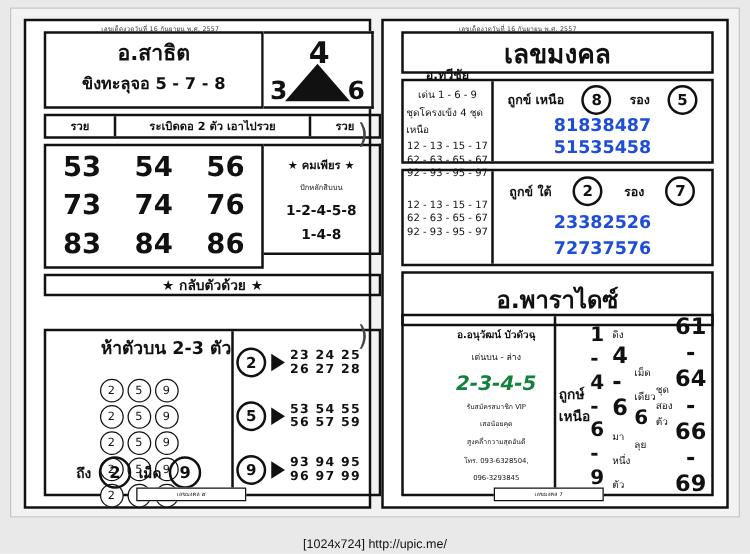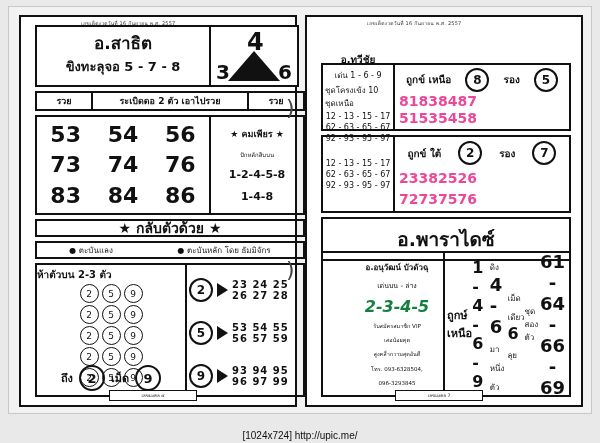--- a/index.html
+++ b/index.html
@@ -110,37 +110,37 @@
     width:176px;height:100px;
     border:2px solid #111;box-sizing:border-box;
     display:flex;flex-direction:column;justify-content:space-around;
     padding:2px 0;
   }
   .l-nums-row{
     display:flex;justify-content:space-around;align-items:center;
     font-size:22px;font-weight:bold;color:#111;
   }
   .l-side{
-    width:94px;height:100px;
+    width:94px;height:89px;
     border:2px solid #111;border-left:none;
     box-sizing:border-box;
     display:flex;flex-direction:column;align-items:center;
     justify-content:space-evenly;padding:2px 0;
   }
   .l-side-t1{font-size:9px;font-weight:bold;color:#111;}
   .l-side-t2{font-size:6px;color:#111;}
   .l-side-t3{font-size:11px;font-weight:bold;color:#111;}
   .l-side-t4{font-size:11px;font-weight:bold;color:#111;}
 
   .l-note{
     position:absolute;top:202px;left:14px;
     width:270px;height:18px;
     border:2px solid #111;box-sizing:border-box;
     display:flex;align-items:center;justify-content:center;
-    font-size:14px;font-weight:bold;color:#111;
+    font-size:11px;font-weight:bold;color:#111;
   }
   .l-note2{
     position:absolute;top:224px;left:14px;
     width:270px;height:18px;
     border:2px solid #111;box-sizing:border-box;
     display:flex;align-items:center;justify-content:space-around;
     font-size:8px;color:#111;
   }
 
   .l-lower{
@@ -150,22 +150,22 @@
     display:flex;
   }
   .l-lower-left{
     width:150px;height:100%;
     border-right:2px solid #111;
     box-sizing:border-box;
     position:relative;
     padding-top:2px;
   }
   .l-lower-title{
-    text-align:left;font-size:10px;font-weight:bold;color:#111;
-    margin-bottom:2px;
+    text-align:right;font-size:14px;font-weight:bold;color:#111;
+    margin-bottom:14px;
   }
   .circle-grid{
     display:flex;flex-direction:column;gap:2px;align-items:center;
   }
   .circle-row{display:flex;gap:3px;}
   .circ{
     width:17px;height:17px;border-radius:50%;
     border:1px solid #111;
     display:flex;align-items:center;justify-content:center;
     font-size:9px;color:#111;background:#fff;
@@ -241,22 +241,22 @@
     display:flex;align-items:center;justify-content:space-around;
     font-size:10px;font-weight:bold;color:#111;width:100%;
   }
   .r-badge{
     width:20px;height:20px;border-radius:50%;
     border:2px solid #111;
     display:flex;align-items:center;justify-content:center;
     font-size:12px;font-weight:bold;color:#111;
   }
   .r-nums-row{
-    display:flex;justify-content:flex-start;
-    font-size:14px;font-weight:bold;color:#ec4899;
+    display:flex;justify-content:center;
+    font-size:14px;font-weight:bold;color:#1d4ed8;
   }
 
   .r-title2{
     position:absolute;top:200px;left:14px;
     width:250px;height:44px;
     border:2px solid #111;box-sizing:border-box;
     display:flex;align-items:center;justify-content:center;
     font-size:19px;font-weight:bold;color:#111;
   }
   .r-lower{
@@ -357,24 +357,20 @@
         </div>
         <div class="l-side">
           <div class="l-side-t1">★ คมเพียร ★</div>
           <div class="l-side-t2">ปักหลักสิบบน</div>
           <div class="l-side-t3">1-2-4-5-8</div>
           <div class="l-side-t4">1-4-8</div>
         </div>
       </div>
 
       <div class="l-note">★ กลับตัวด้วย ★</div>
-      <div class="l-note2">
-        <span>● ตะบันแลง</span>
-        <span>● ตะบันหลัก โดย ธัมมิจักร</span>
-      </div>
 
       <div class="l-lower">
         <div class="l-lower-left">
           <div class="l-lower-title">ห้าตัวบน 2-3 ตัว</div>
           <div class="circle-grid">
             <div class="circle-row">
               <div class="circ">2</div>
               <div class="circ">5</div>
               <div class="circ">9</div>
             </div>
@@ -434,26 +430,27 @@
           </div>
         </div>
       </div>
 
       <div class="footer-tab ft-l">เลขมงคล ๕</div>
     </div>
 
     <div class="col right">
       <div class="tiny-head" style="top:2px;left:60px;">เลขเด็ดงวดวันที่ 16 กันยายน พ.ศ. 2557</div>
 
+      <div class="r-title">เลขมงคล</div>
 
       <div class="r-block r-b1">
         <div class="r-left-cell">
           <div class="r-left-t1">อ.ทวีชัย</div>
           <div class="r-left-t2">เด่น  1 - 6 - 9</div>
-          <div class="r-left-t2">ชุดโครงเข้ง 10 ชุดเหนือ</div>
+          <div class="r-left-t2">ชุดโครงเข้ง 4 ชุดเหนือ</div>
           <div class="r-left-t2">12 - 13 - 15 - 17</div>
           <div class="r-left-t2">62 - 63 - 65 - 67</div>
           <div class="r-left-t2">92 - 93 - 95 - 97</div>
         </div>
         <div class="r-right-cell">
           <div class="r-top-row">
             <span>ถูกข์ เหนือ</span>
             <span class="r-badge">8</span>
             <span>รอง</span>
             <span class="r-badge">5</span>

